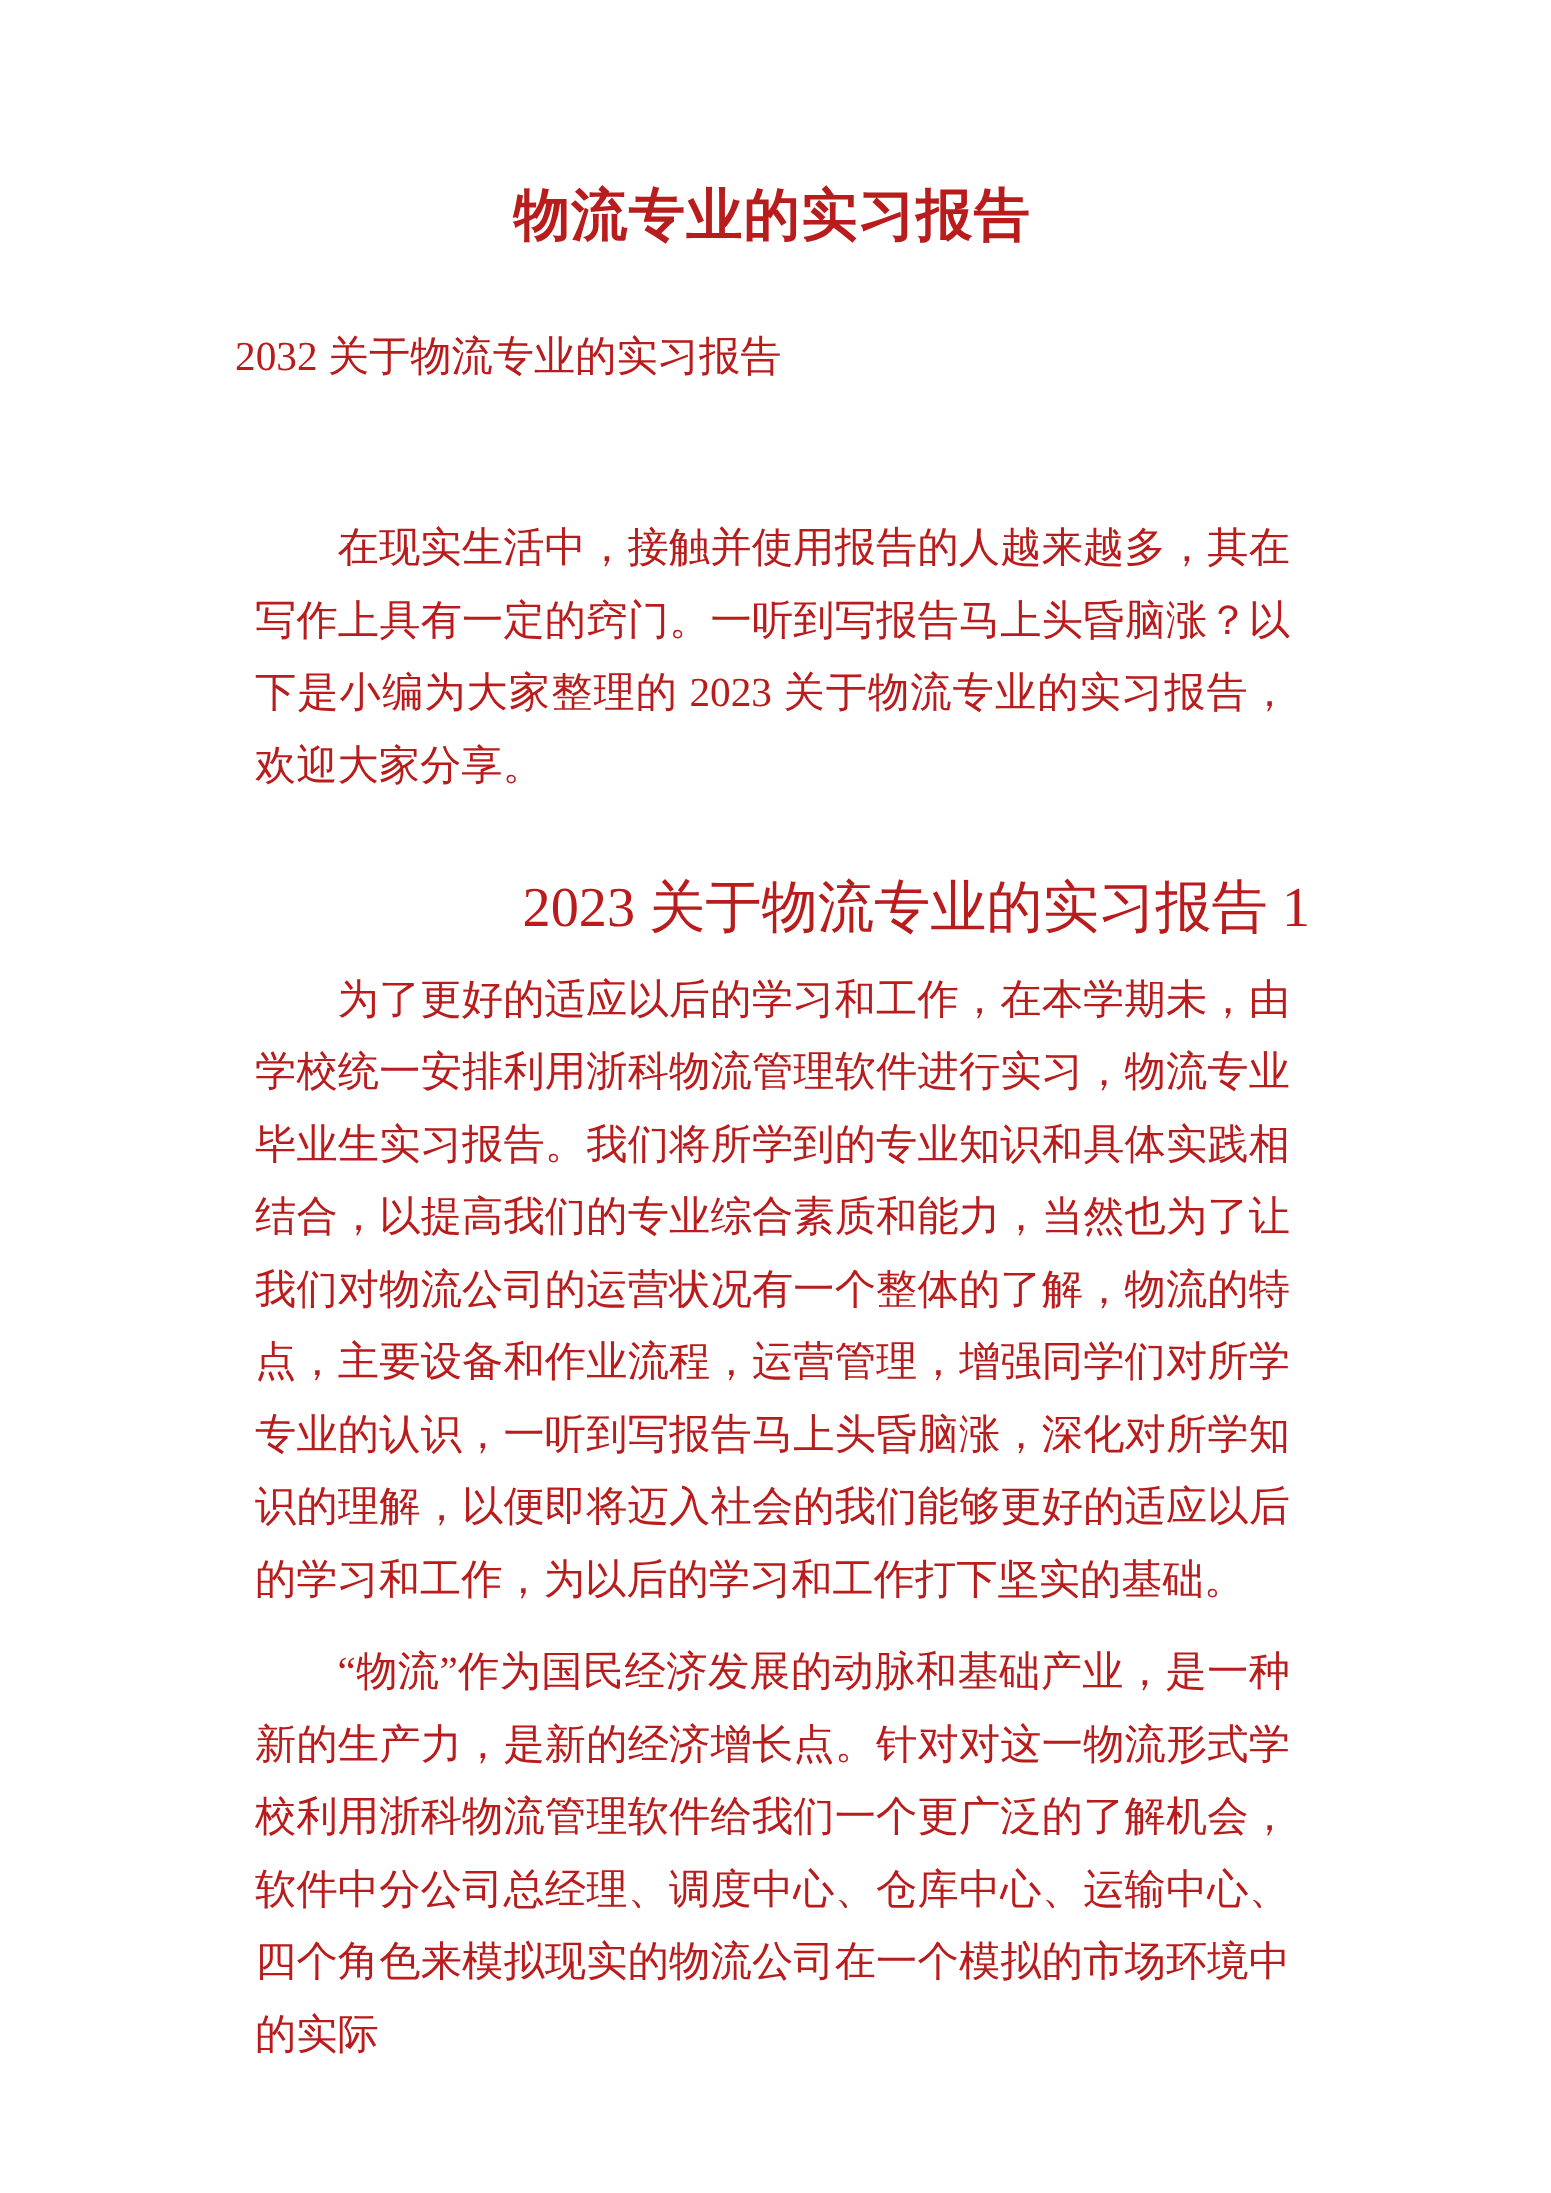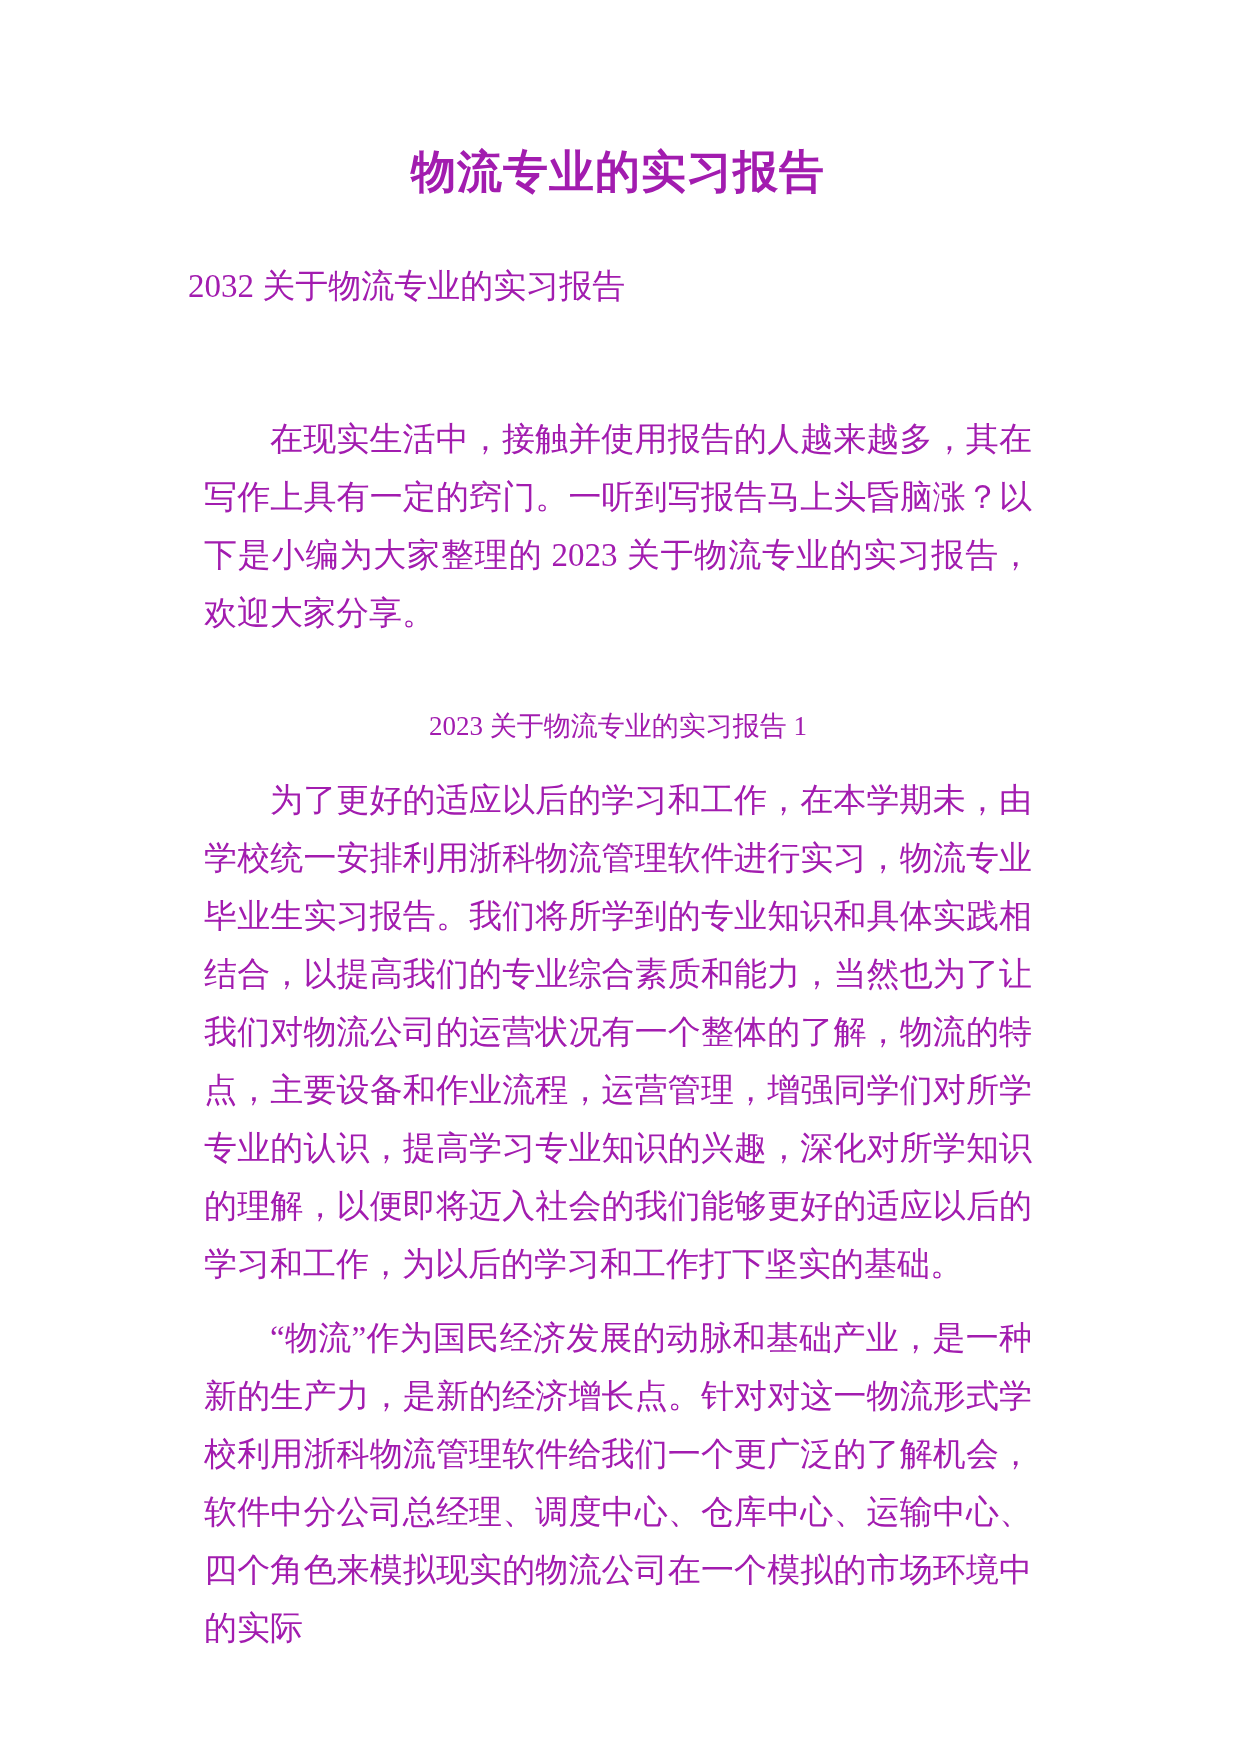--- a/index.html
+++ b/index.html
@@ -7,21 +7,21 @@
     padding: 0;
     background: #ffffff;
   }
   .page {
     position: relative;
     width: 1241px;
     height: 1754px;
     background: #ffffff;
     overflow: hidden;
     font-family: "Liberation Serif", "DejaVu Serif", serif;
-    color: #a21caf;
+    color: #b91c1c;
   }
   .content {
     margin-left: 188px;
     width: 860px;
   }
   .doc-title {
     margin: 0;
     padding-top: 136px;
     font-size: 45px;
     line-height: 72px;
@@ -43,38 +43,38 @@
     text-align: justify;
     text-justify: inter-ideograph;
     text-indent: 66px;
     word-break: normal;
   }
   .intro-para {
     margin-top: 102px;
   }
   .section-heading {
     margin: 55px 0 0 0;
-    font-size: 27px;
+    font-size: 45px;
     line-height: 58px;
     font-weight: normal;
-    text-align: center;
+    text-align: right;
     text-indent: 0;
     font-family: Liberation Serif, serif;
   }
 </style>
 </head>
 <body>
 
 <div class="page">
   <div class="content">
     <h1 class="doc-title">物流专业的实习报告</h1>
 
     <p class="meta-line">2032 关于物流专业的实习报告</p>
 
     <p class="para intro-para">在现实生活中，接触并使用报告的人越来越多，其在写作上具有一定的窍门。一听到写报告马上头昏脑涨？以下是小编为大家整理的 2023 关于物流专业的实习报告，欢迎大家分享。</p>
 
     <p class="section-heading">2023 关于物流专业的实习报告 1</p>
 
-    <p class="para">为了更好的适应以后的学习和工作，在本学期未，由学校统一安排利用浙科物流管理软件进行实习，物流专业毕业生实习报告。我们将所学到的专业知识和具体实践相结合，以提高我们的专业综合素质和能力，当然也为了让我们对物流公司的运营状况有一个整体的了解，物流的特点，主要设备和作业流程，运营管理，增强同学们对所学专业的认识，提高学习专业知识的兴趣，深化对所学知识的理解，以便即将迈入社会的我们能够更好的适应以后的学习和工作，为以后的学习和工作打下坚实的基础。</p>
+    <p class="para">为了更好的适应以后的学习和工作，在本学期未，由学校统一安排利用浙科物流管理软件进行实习，物流专业毕业生实习报告。我们将所学到的专业知识和具体实践相结合，以提高我们的专业综合素质和能力，当然也为了让我们对物流公司的运营状况有一个整体的了解，物流的特点，主要设备和作业流程，运营管理，增强同学们对所学专业的认识，一听到写报告马上头昏脑涨，深化对所学知识的理解，以便即将迈入社会的我们能够更好的适应以后的学习和工作，为以后的学习和工作打下坚实的基础。</p>
 
     <p class="para">“物流”作为国民经济发展的动脉和基础产业，是一种新的生产力，是新的经济增长点。针对对这一物流形式学校利用浙科物流管理软件给我们一个更广泛的了解机会，软件中分公司总经理、调度中心、仓库中心、运输中心、四个角色来模拟现实的物流公司在一个模拟的市场环境中的实际</p>
   </div>
 </div>
 
 </body></html>

